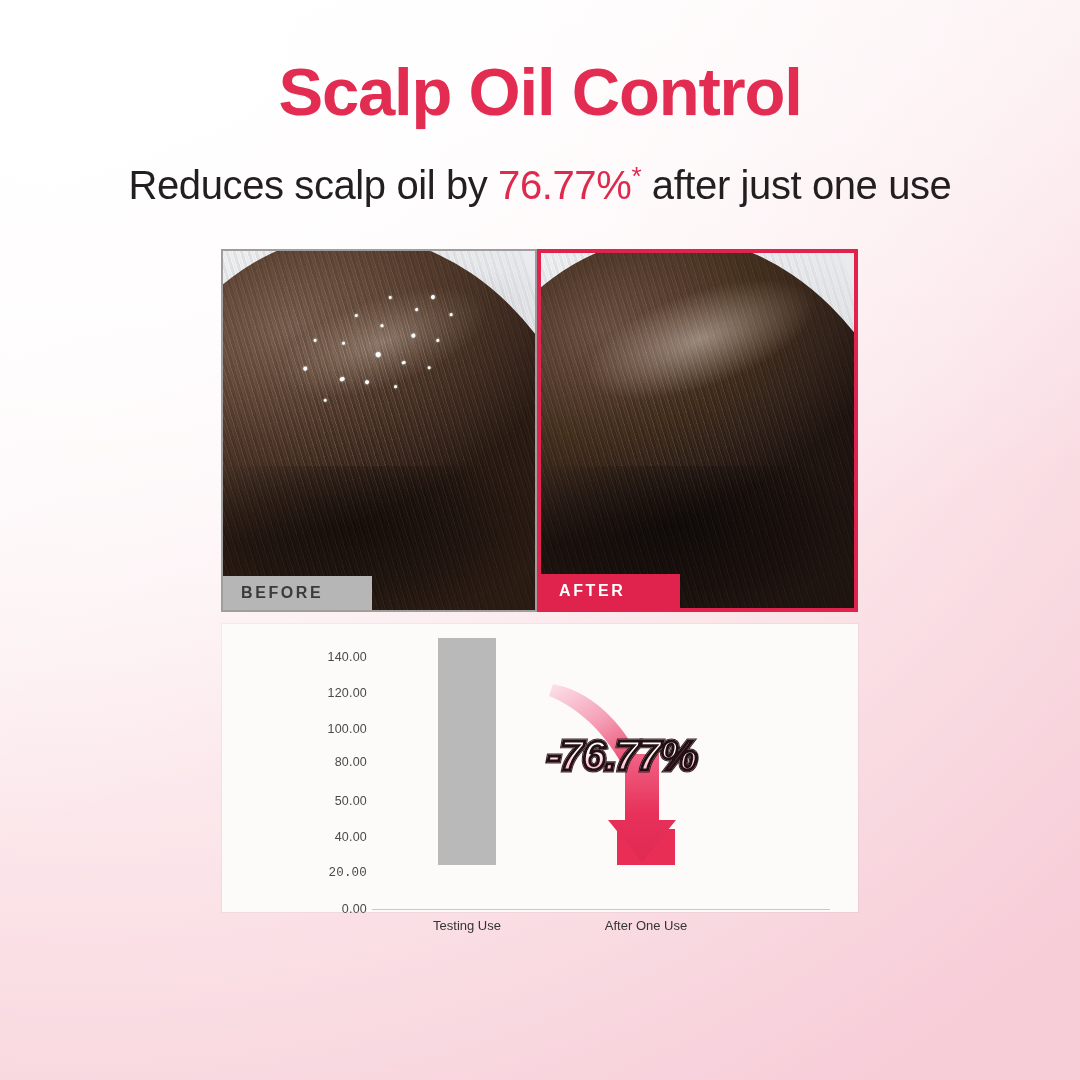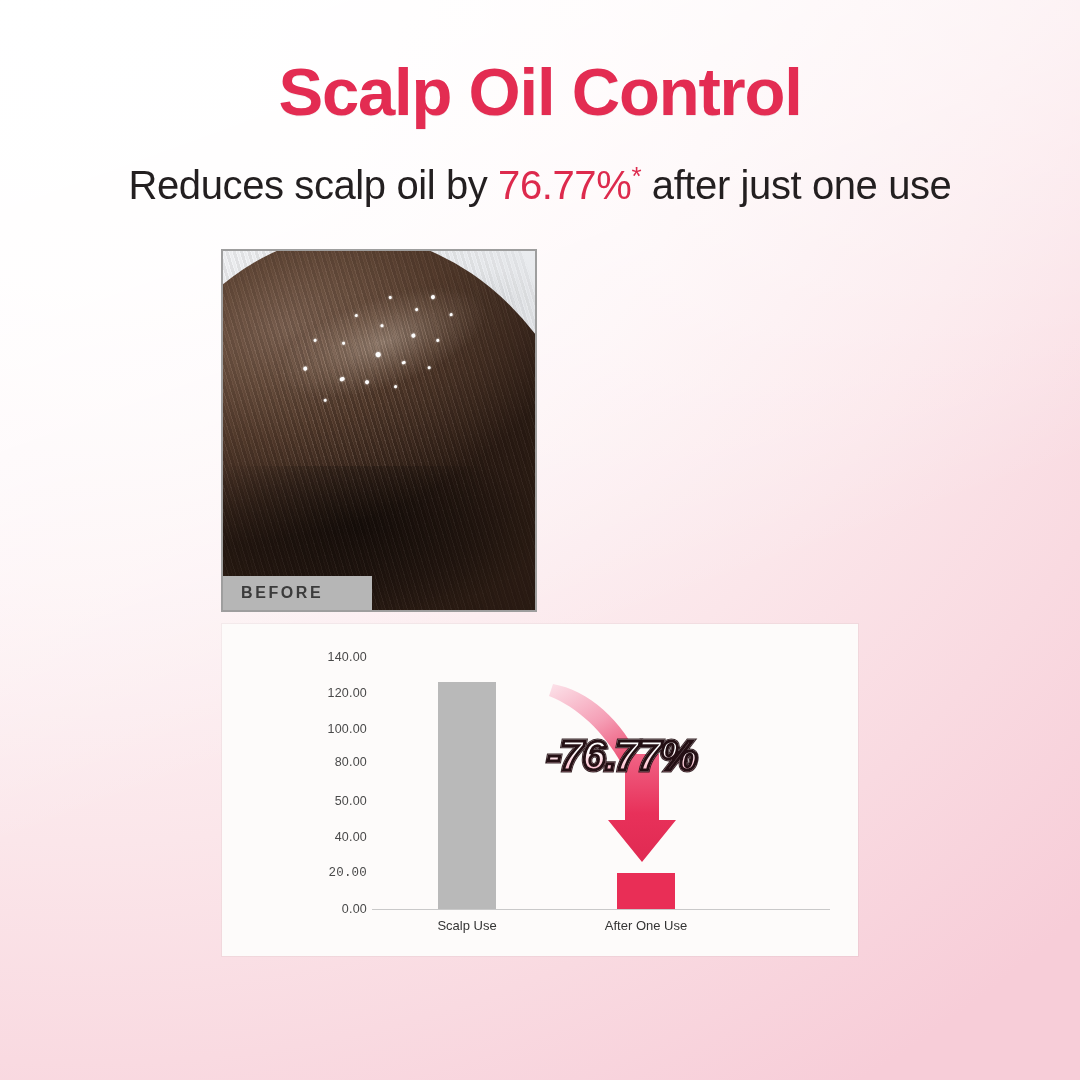--- a/index.html
+++ b/index.html
@@ -98,21 +98,21 @@
   .tag{
     position:absolute;left:0;bottom:0;height:34px;
     display:flex;align-items:center;padding:0 16px 0 18px;
     font-size:16px;font-weight:bold;letter-spacing:2.6px;
   }
   .tag-before{background:#b6b6b6;color:#3b3b3b;width:115px;}
   .tag-after{background:#e0234d;color:#ffffff;width:105px;}
 
   
   .chart-card{
-    position:absolute;left:222px;top:624px;width:636px;height:332px;
+    position:absolute;left:222px;top:624px;width:636px;height:288px;
     background:#fdfbfa;
     box-shadow:0 0 0 1px rgba(0,0,0,.035);
   }
   .plot{position:absolute;left:0;top:0;width:100%;height:100%;}
   .ylab{
     position:absolute;right:0;transform:translateY(-50%);
     font-size:12.5px;color:#4a4a4a;letter-spacing:.2px;white-space:nowrap;
   }
   .ylab-col{position:absolute;left:82px;top:0;width:63px;height:100%;}
   .axis-line{position:absolute;left:150px;right:28px;height:1px;background:#c9c9c9;}
@@ -186,20 +186,30 @@
           <i style="left:79%;top:26%;width:4px;height:4px;"></i>
           <i style="left:84%;top:40%;width:3px;height:3px;"></i>
           <i style="left:22%;top:64%;width:3px;height:3px;"></i>
           <i style="left:52%;top:70%;width:3px;height:3px;"></i>
           <i style="left:68%;top:66%;width:3px;height:3px;"></i>
         </div>
       </div>
       <div class="tag tag-before">BEFORE</div>
     </div>
 
+    <div class="pane pane-after">
+      <div class="scalp">
+        <div class="bg"></div>
+        <div class="head" style="background:radial-gradient(ellipse 74% 48% at 46% 16%, #6e5444 0%, #5b4132 22%, #46311f 44%, #32221a 68%, #1f1410 88%);"></div>
+        <div class="strands" style="opacity:.78;"></div>
+        <div class="sheen" style="background:radial-gradient(ellipse 56% 40% at 52% 38%, rgba(255,246,236,.42) 0%, rgba(255,238,222,.18) 44%, rgba(255,255,255,0) 76%);"></div>
+        <div class="shadow"></div>
+      </div>
+      <div class="tag tag-after">AFTER</div>
+    </div>
 
   </div>
 
   <div class="chart-card">
     <div class="plot">
 
       <div class="ylab-col">
         <div class="ylab" style="top:33px;">140.00</div>
         <div class="ylab" style="top:69px;">120.00</div>
         <div class="ylab" style="top:105px;">100.00</div>
@@ -228,20 +238,20 @@
             <stop offset="100%" stop-color="#e02a52"></stop>
           </linearGradient>
         </defs>
         <path d="M331 60 C 365 66, 402 96, 419 140 L 404 148 C 386 112, 358 84, 327 72 Z" fill="url(#swoosh)"></path>
         <path d="M403 130 L 403 196 L 386 196 L 420 238 L 454 196 L 437 196 L 437 130 Z" fill="url(#arrowg)"></path>
       </svg>
 
       <div class="delta-shadow" style="left:325px;top:108px;">-76.77%</div>
       <div class="delta" style="left:325px;top:108px;">-76.77%</div>
 
-      <div class="xlab" style="left:245px;top:294px;">Scalp Use</div>
+      <div class="xlab" style="left:245px;top:294px;">Testing Use</div>
       <div class="xlab" style="left:424px;top:294px;">After One Use</div>
 
     </div>
   </div>
 
 
 </div>
 
 </body></html>

